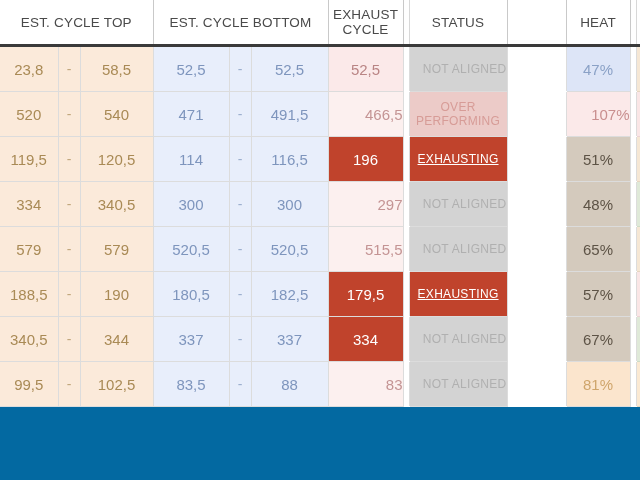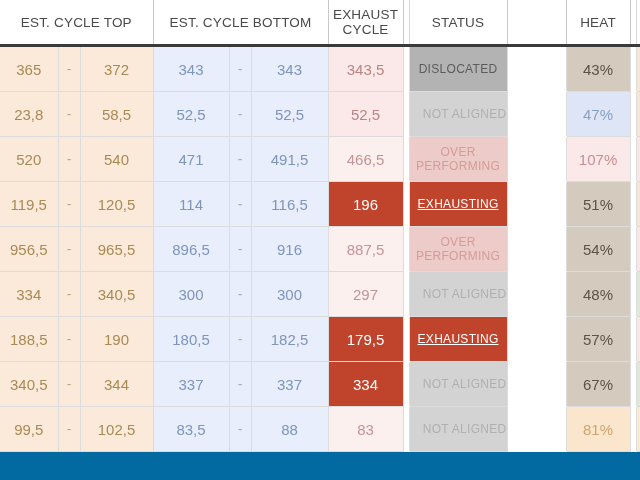--- a/index.html
+++ b/index.html
@@ -82,20 +82,21 @@
     font-size: 14px;
   }
   
   td.ex-light {
     background: #fbe9e9;
     color: #b98484;
   }
   td.ex-pale {
     background: #fcf0ef;
     color: #c49494;
+    text-align: right;
   }
   td.ex-hot {
     background: #c0432c;
     color: #ffffff;
   }
   
   td.spacer {
     background: #ffffff;
     border-right: 1px solid #dcdcdc;
     border-bottom: 1px solid #ffffff;
@@ -132,21 +133,21 @@
   }
   
   td.blankcell {
     background: #ffffff;
     border-bottom: 1px solid #ffffff;
     border-right: 1px solid #dcdcdc;
   }
   
   td.heat-tan  { background: #d4cabd; color: #5d5346; }
   td.heat-blue { background: #dde5f7; color: #8aa1c6; }
-  td.heat-pink { background: #fbe9e9; color: #c98f8f; }
+  td.heat-pink { background: #fbe9e9; color: #c98f8f; text-align: right; }
   td.heat-cream{ background: #fbe5cd; color: #cfa56b; }
   
   td.edge {
     background: #ffffff;
     border-bottom: 1px solid #ffffff;
     border-right: 1px solid #dcdcdc;
   }
   td.edge-tan   { background: #f6e7d4; border-bottom:1px solid #e6d6c2; border-right:none;}
   td.edge-pink  { background: #fae6e6; border-bottom:1px solid #ecd4d4; border-right:none;}
   td.edge-green { background: #dfe9d8; border-bottom:1px solid #cfdcc6; border-right:none;}
@@ -187,35 +188,20 @@
         <th>STATUS</th>
         <th class="blankcol"></th>
         <th>HEAT</th>
         <th class="nobord"></th>
         <th class="lastedge"></th>
       </tr>
     </thead>
 
     <tbody>
         <tr>
-          <td class="top-val">365</td>
-          <td class="top-dash">-</td>
-          <td class="top-val">372</td>
-          <td class="bot-val">343</td>
-          <td class="bot-dash">-</td>
-          <td class="bot-val">343</td>
-          <td class="ex-light">343,5</td>
-          <td class="spacer"></td>
-          <td class="st-dislocated">DISLOCATED</td>
-          <td class="blankcell"></td>
-          <td class="heat-tan">43%</td>
-          <td class="edge"></td>
-          <td class="edge-tan"></td>
-        </tr>
-        <tr>
           <td class="top-val">23,8</td>
           <td class="top-dash">-</td>
           <td class="top-val">58,5</td>
           <td class="bot-val">52,5</td>
           <td class="bot-dash">-</td>
           <td class="bot-val">52,5</td>
           <td class="ex-light">52,5</td>
           <td class="spacer"></td>
           <td class="st-notaligned">NOT ALIGNED</td>
           <td class="blankcell"></td>
@@ -247,48 +233,48 @@
           <td class="bot-val">116,5</td>
           <td class="ex-hot">196</td>
           <td class="spacer"></td>
           <td class="st-exhausting">EXHAUSTING</td>
           <td class="blankcell"></td>
           <td class="heat-tan">51%</td>
           <td class="edge"></td>
           <td class="edge-tan"></td>
         </tr>
         <tr>
-          <td class="top-val">956,5</td>
-          <td class="top-dash">-</td>
-          <td class="top-val">965,5</td>
-          <td class="bot-val">896,5</td>
-          <td class="bot-dash">-</td>
-          <td class="bot-val">916</td>
-          <td class="ex-pale">887,5</td>
-          <td class="spacer"></td>
-          <td class="st-over"><span>OVER</span><br><span>PERFORMING</span></td>
-          <td class="blankcell"></td>
-          <td class="heat-tan">54%</td>
-          <td class="edge"></td>
-          <td class="edge-pink"></td>
-        </tr>
-        <tr>
           <td class="top-val">334</td>
           <td class="top-dash">-</td>
           <td class="top-val">340,5</td>
           <td class="bot-val">300</td>
           <td class="bot-dash">-</td>
           <td class="bot-val">300</td>
           <td class="ex-pale">297</td>
           <td class="spacer"></td>
           <td class="st-notaligned">NOT ALIGNED</td>
           <td class="blankcell"></td>
           <td class="heat-tan">48%</td>
           <td class="edge"></td>
           <td class="edge-green"></td>
+        </tr>
+        <tr>
+          <td class="top-val">579</td>
+          <td class="top-dash">-</td>
+          <td class="top-val">579</td>
+          <td class="bot-val">520,5</td>
+          <td class="bot-dash">-</td>
+          <td class="bot-val">520,5</td>
+          <td class="ex-pale">515,5</td>
+          <td class="spacer"></td>
+          <td class="st-notaligned">NOT ALIGNED</td>
+          <td class="blankcell"></td>
+          <td class="heat-tan">65%</td>
+          <td class="edge"></td>
+          <td class="edge-tan"></td>
         </tr>
         <tr>
           <td class="top-val">188,5</td>
           <td class="top-dash">-</td>
           <td class="top-val">190</td>
           <td class="bot-val">180,5</td>
           <td class="bot-dash">-</td>
           <td class="bot-val">182,5</td>
           <td class="ex-hot">179,5</td>
           <td class="spacer"></td>

